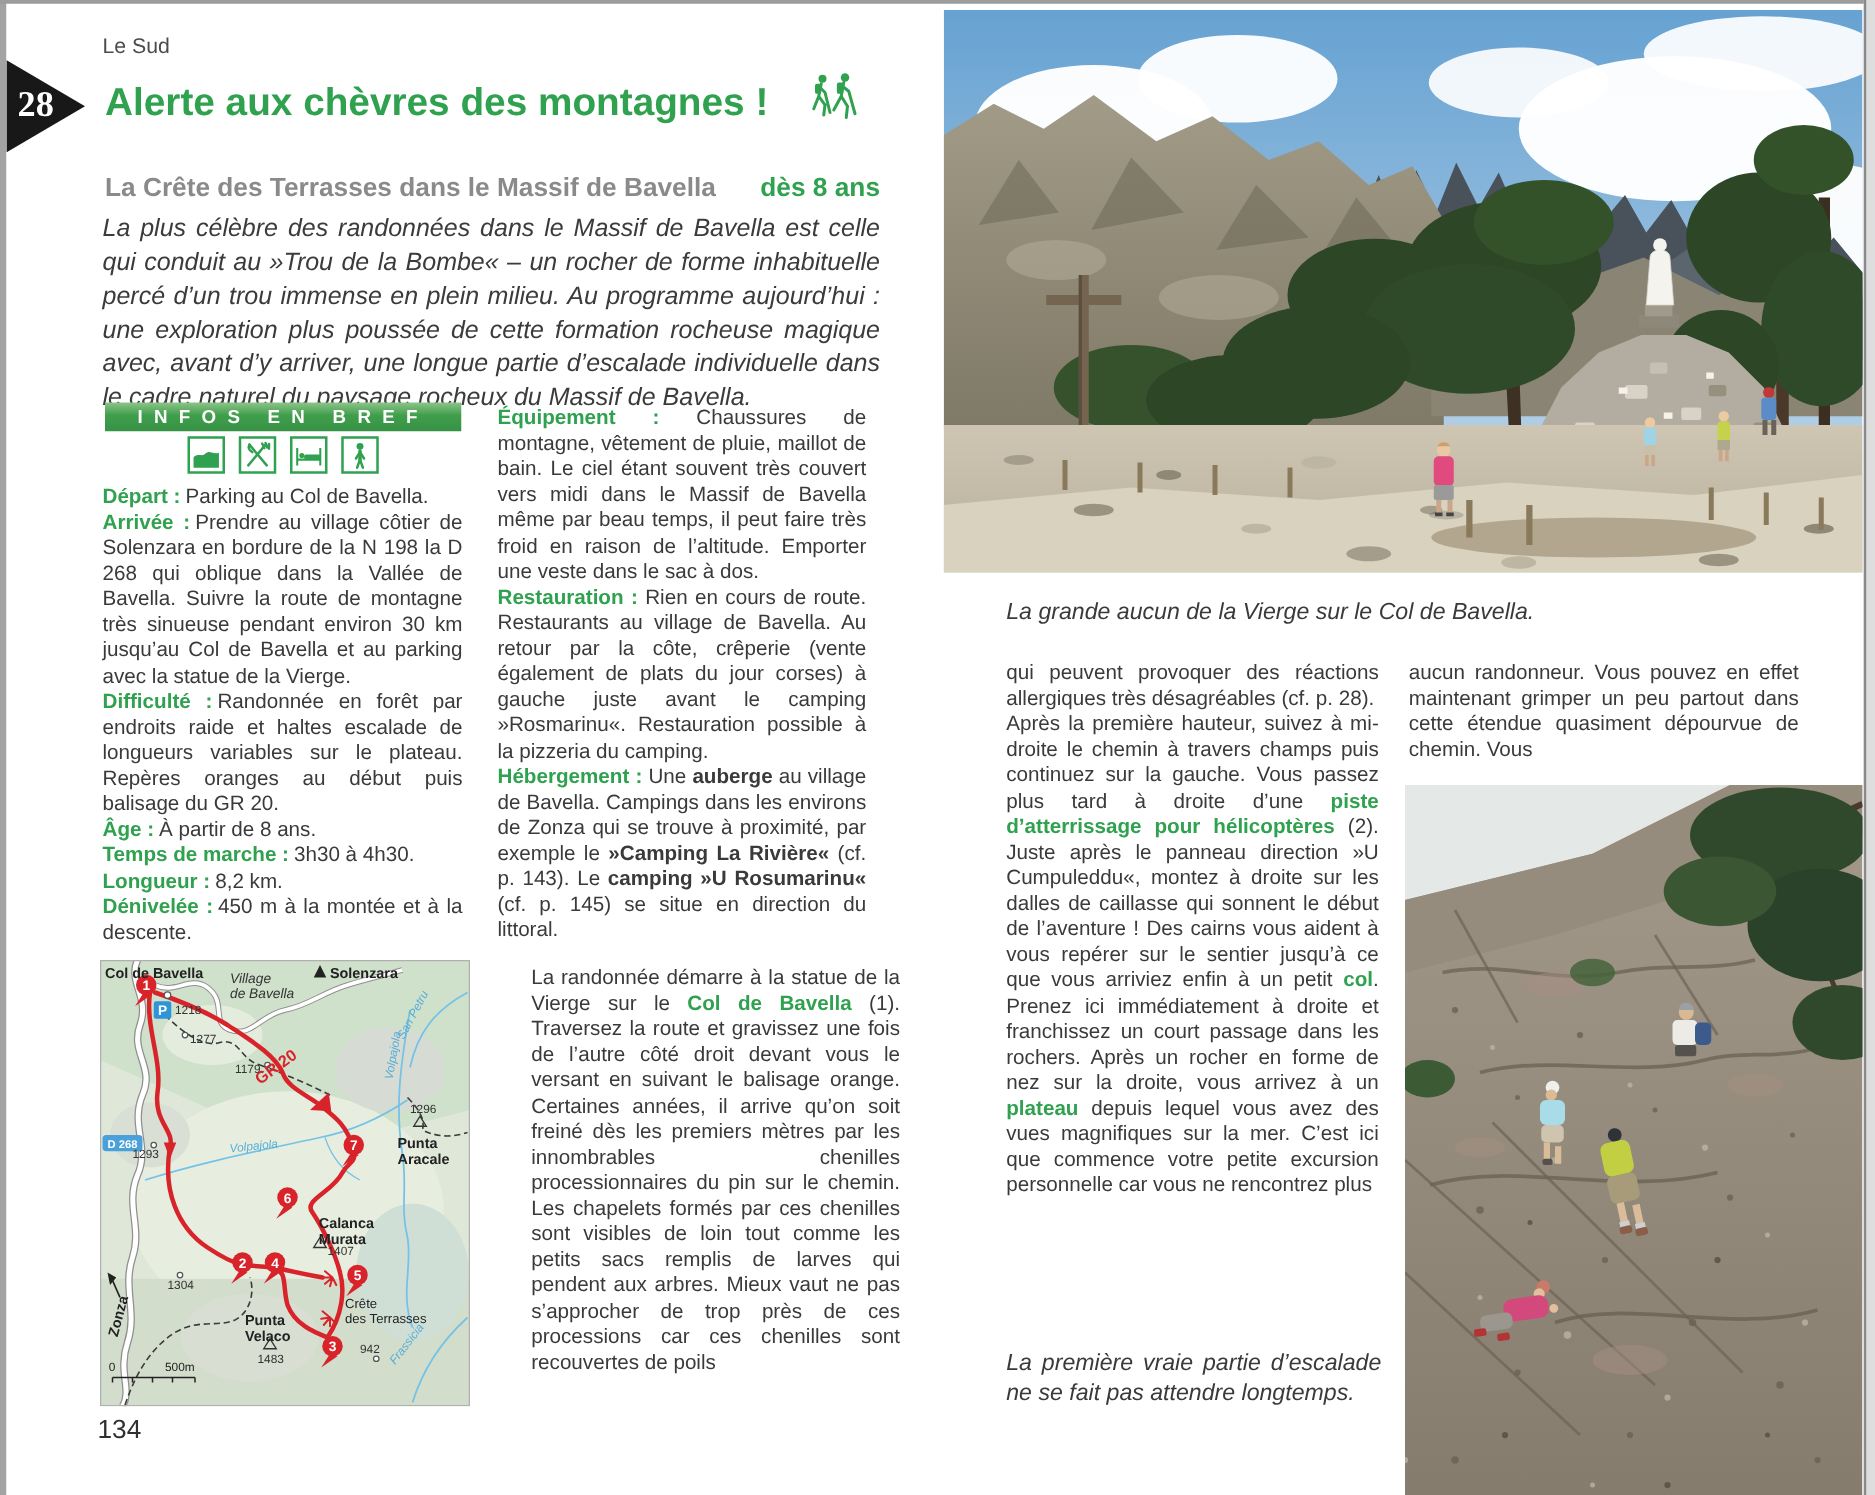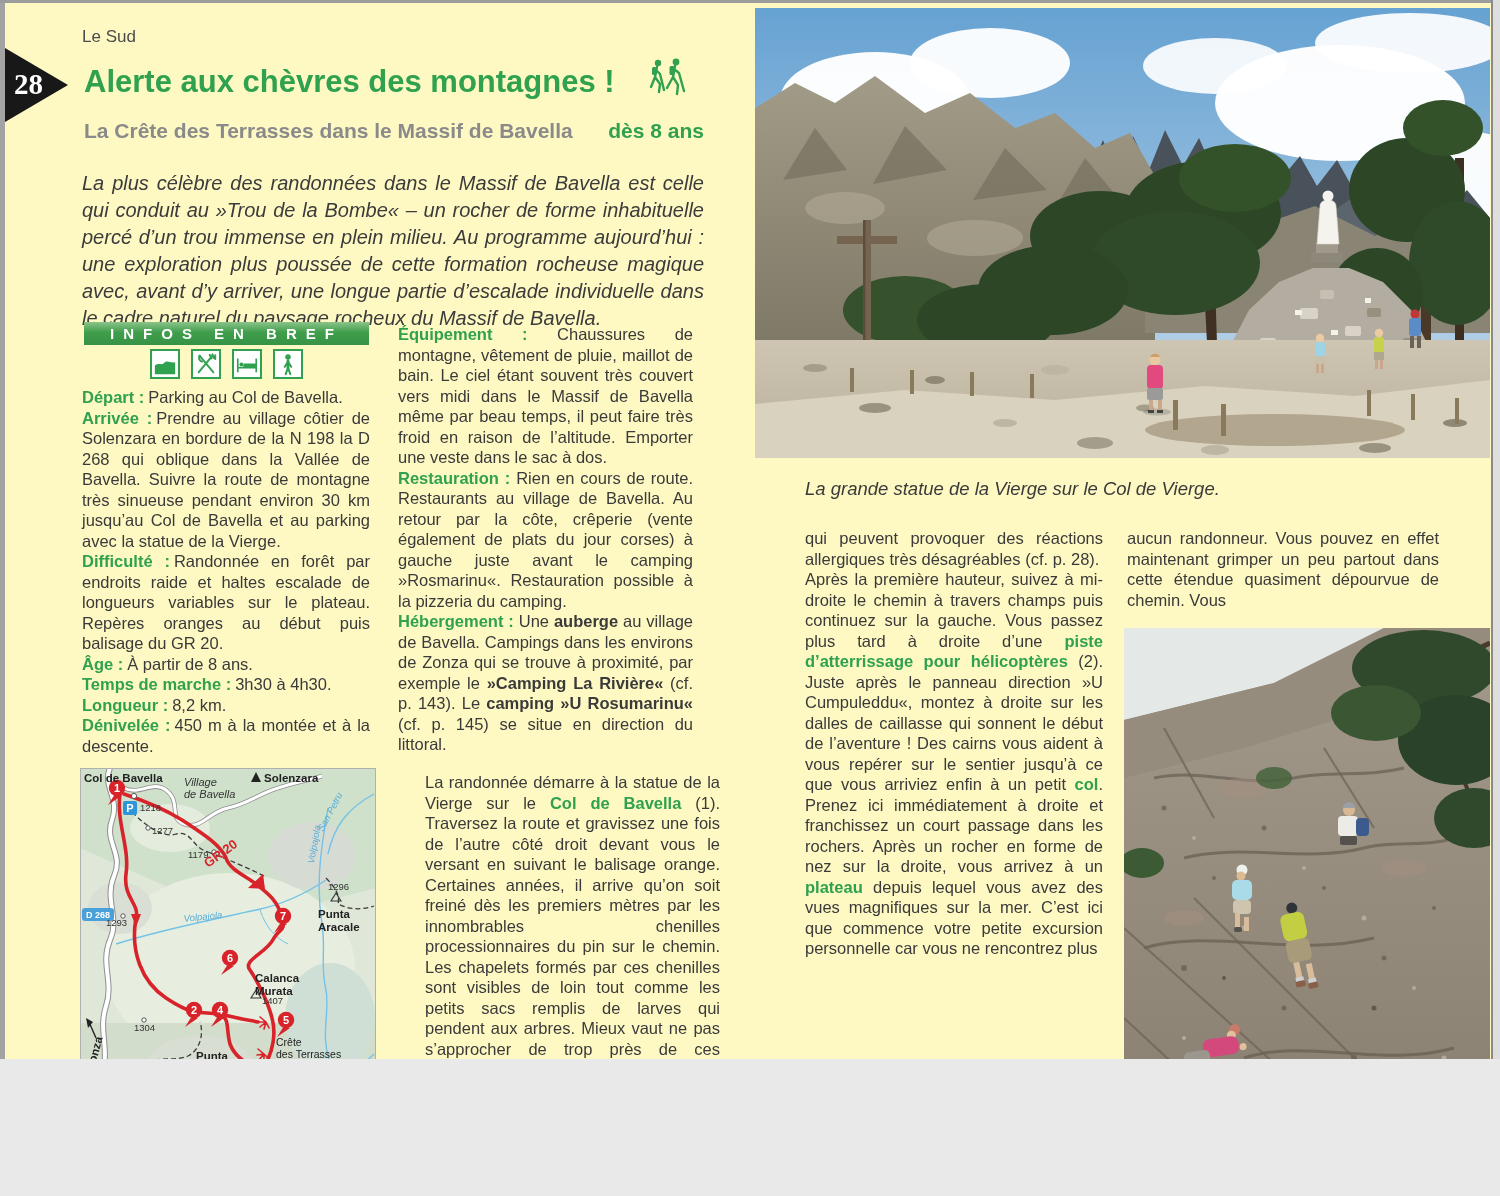--- a/index.html
+++ b/index.html
@@ -1,32 +1,32 @@
 <!DOCTYPE html>
 <html lang="fr"><head>
 <meta charset="utf-8">
 <style>
   html,body{margin:0;padding:0;background:#e9e9e9;}
-  #page{position:relative;width:1500px;height:1059px;background:#fef9c3;overflow:hidden;
+  #page{position:relative;width:1500px;height:1196px;background:#ffffff;overflow:hidden;
         font-family:"Liberation Sans",sans-serif;color:#3a3a3a;}
   .abs{position:absolute;}
   .jt{text-align:justify;}
   p{margin:0;}
   
   .edge-left{left:0;top:0;width:5px;height:1196px;background:#a3a3a3;}
   .edge-top{left:0;top:0;width:1500px;height:3px;background:#9c9c9c;}
   .page-edge-right{left:1491px;top:0;width:9px;height:1196px;background:#dedede;border-left:2px solid #8a8a8a;}
   
   .le-sud{left:82px;top:27px;font-size:17px;color:#4c4c4c;}
   .tab28{left:5px;top:48px;width:63px;height:74px;background:#181818;
          -webkit-clip-path:polygon(0 0,100% 50%,0 100%);clip-path:polygon(0 0,100% 50%,0 100%);font-family:Liberation Serif, serif;}
   .tab28 span{position:absolute;left:9px;top:50%;transform:translateY(-52%);
               color:#fff;font-weight:bold;font-size:29px;}
   .title{left:84px;top:64px;font-size:31px;font-weight:bold;color:#2fa14f;}
-  .subtitle-row{left:84px;top:119px;width:620px;display:flex;justify-content:space-between;align-items:baseline;}
+  .subtitle-row{left:84px;top:139px;width:620px;display:flex;justify-content:space-between;align-items:baseline;}
   .subtitle{font-size:21px;font-weight:bold;color:#8a8a8a;}
   .age{font-size:21px;font-weight:bold;color:#2fa14f;}
   .intro{left:82px;top:170px;width:622px;font-size:20px;font-style:italic;line-height:27px;color:#3b3b3b;}
   
   .infobar{left:84px;top:322px;width:285px;height:23px;background:linear-gradient(180deg,#8cc48a,#3f9e4b 45%,#379245);
            text-align:center;line-height:23px;color:#fff;font-weight:bold;font-size:15px;
            letter-spacing:9px;}
   .icons-row{left:84px;top:349px;width:285px;display:flex;justify-content:center;gap:11px;}
   .icon-box{width:30px;height:30px;border:2px solid #2fa14f;background:#fff;box-sizing:border-box;
             display:flex;align-items:center;justify-content:center;}
@@ -460,21 +460,21 @@
         <g transform="translate(660,306)">
           <circle cx="0" cy="0" r="4.5" fill="#c23737"></circle>
           <rect x="-6" y="4" width="12" height="18" rx="3" fill="#5b8cc8"></rect>
           <rect x="-5" y="22" width="4" height="12" fill="#6b625a"></rect>
             <rect x="2" y="22" width="4" height="12" fill="#6b625a"></rect>
         </g>
       </g>
     </svg>
   </div>
 
-  <p class="abs caption cap-top">La grande statue de la Vierge sur le Col de Vierge.</p>
+  <p class="abs caption cap-top">La grande aucun de la Vierge sur le Col de Bavella.</p>
 
   <div class="abs colA smallcol jt">
     <p>qui peuvent provoquer des réactions allergiques très désagréables (cf. p. 28).</p>
     <p><span>Après la première hauteur, suivez à mi-droite le chemin à travers champs puis continuez sur la gauche. Vous passez plus tard à droite d’une </span><span class="sg-g">piste d’atterrissage pour hélicoptères</span><span> (2). Juste après le panneau direction »U Cumpuleddu«, montez à droite sur les dalles de caillasse qui sonnent le début de l’aventure ! Des cairns vous aident à vous repérer sur le sentier jusqu’à ce que vous arriviez enfin à un petit </span><span class="sg-g">col</span><span>. Prenez ici immédiatement à droite et franchissez un court passage dans les rochers. Après un rocher en forme de nez sur la droite, vous arrivez à un </span><span class="sg-g">plateau</span><span> depuis lequel vous avez des vues magnifiques sur la mer. C’est ici que commence votre petite excursion personnelle car vous ne rencontrez plus</span></p>
   </div>
 
   <div class="abs colB smallcol jt">
     <p>aucun randonneur. Vous pouvez en effet maintenant grimper un peu partout dans cette étendue quasiment dépourvue de chemin. Vous</p>
   </div>
 

